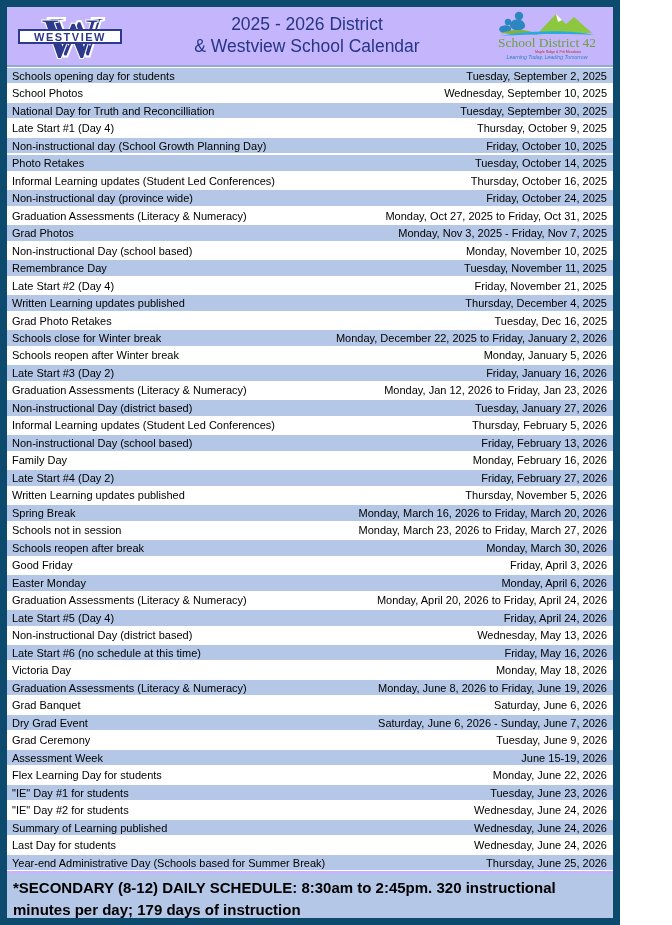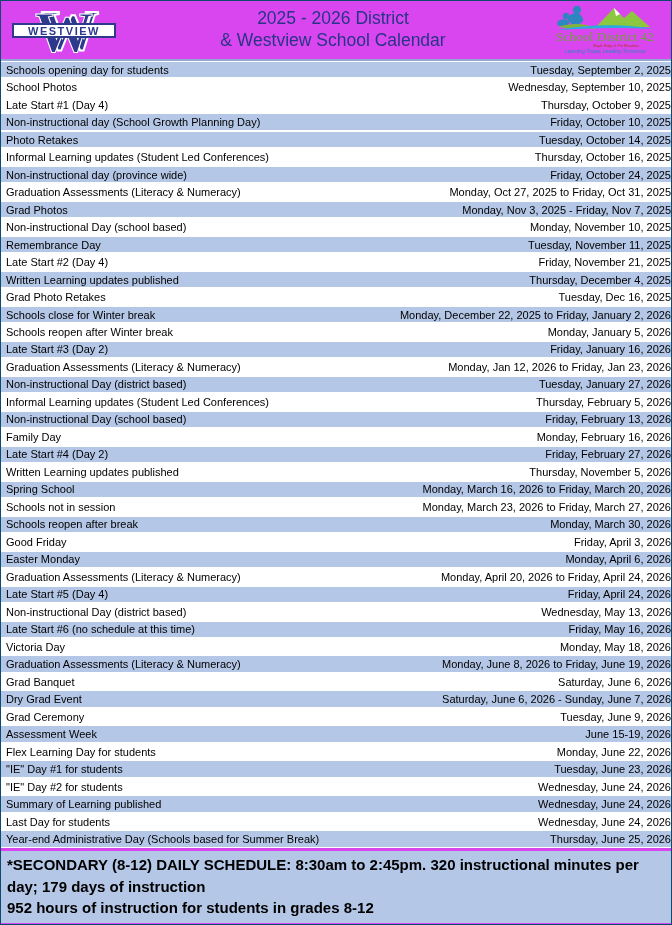--- a/index.html
+++ b/index.html
@@ -1,21 +1,21 @@
 <!DOCTYPE html>
 <html><head>
 <meta charset="utf-8">
 <style>
   html,body{margin:0;padding:0;background:#fff;}
   .page{
     position:relative;
-    width:672px;height:925px;
-    box-sizing:border-box;
-    border:1px solid #0c4a6e;
-    background:#d946ef;
+    width:620px;height:925px;
+    box-sizing:border-box;
+    border:7px solid #0c4a6e;
+    background:#c4b5fd;
     font-family:"Liberation Sans", sans-serif;
     overflow:hidden;
   }
   
   .header{
     height:58px;
     display:flex;
     align-items:center;
     justify-content:space-between;
     padding:0 4px;
@@ -48,20 +48,21 @@
     color:#000;
   }
   .row.shaded{background:#b5c7e6;gap:36px;}
   .row.plain{background:#ffffff;}
   .row .event{
     padding-left:5px;
     white-space:nowrap;
     overflow:hidden;
   }
   .row .date{
+    padding-right:6px;
     white-space:nowrap;
     text-align:center;
   }
   
   .footer-note{
     margin-top:3px;
     background:#b5c7e6;
     min-height:33px;
     box-sizing:border-box;
     padding:3px 6px 4px 6px;
@@ -117,20 +118,24 @@
 
   <div class="cal-table">
       <div class="row shaded">
         <div class="event">Schools opening day for students</div>
         <div class="date">Tuesday, September 2, 2025</div>
       </div>
       <div class="row plain">
         <div class="event">School Photos</div>
         <div class="date">Wednesday, September 10, 2025</div>
       </div>
+      <div class="row shaded">
+        <div class="event">National Day for Truth and Reconcilliation</div>
+        <div class="date">Tuesday, September 30, 2025</div>
+      </div>
       <div class="row plain">
         <div class="event">Late Start #1 (Day 4)</div>
         <div class="date">Thursday, October 9, 2025</div>
       </div>
       <div class="row shaded">
         <div class="event">Non-instructional day (School Growth Planning Day)</div>
         <div class="date">Friday, October 10, 2025</div>
       </div>
       <div class="row shaded">
         <div class="event">Photo Retakes</div>
@@ -206,21 +211,21 @@
       </div>
       <div class="row shaded">
         <div class="event">Late Start #4 (Day 2)</div>
         <div class="date">Friday, February 27, 2026</div>
       </div>
       <div class="row plain">
         <div class="event">Written Learning updates published</div>
         <div class="date">Thursday, November 5, 2026</div>
       </div>
       <div class="row shaded">
-        <div class="event">Spring School</div>
+        <div class="event">Spring Break</div>
         <div class="date">Monday, March 16, 2026 to Friday, March 20, 2026</div>
       </div>
       <div class="row plain">
         <div class="event">Schools not in session</div>
         <div class="date">Monday, March 23, 2026 to Friday, March 27, 2026</div>
       </div>
       <div class="row shaded">
         <div class="event">Schools reopen after break</div>
         <div class="date">Monday, March 30, 2026</div>
       </div>

